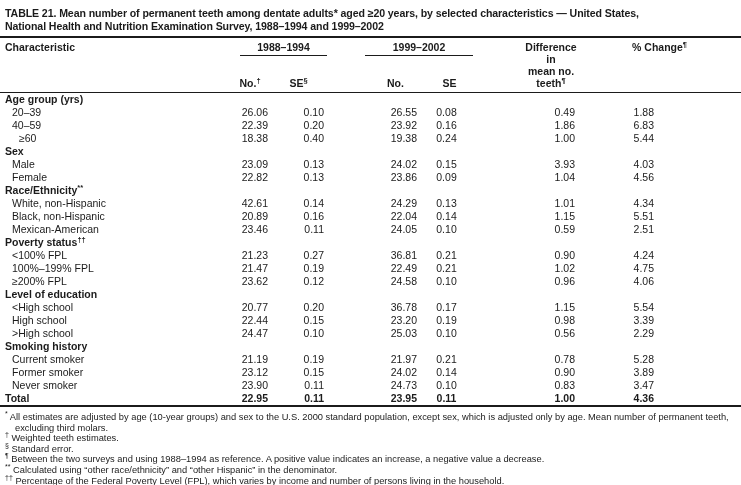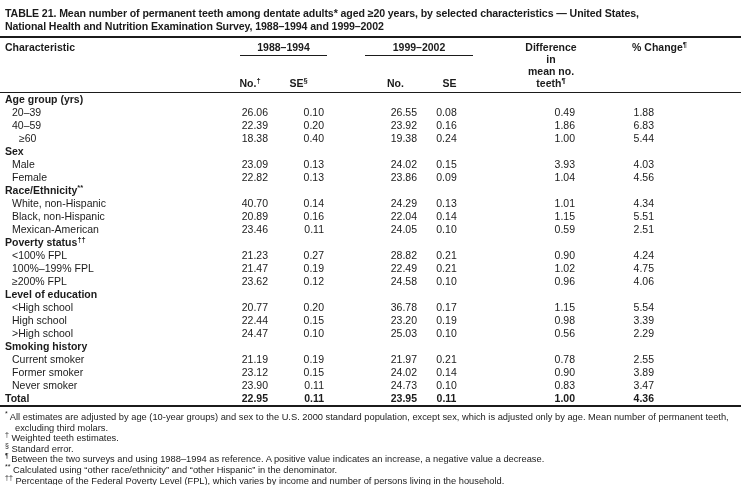--- a/index.html
+++ b/index.html
@@ -213,21 +213,21 @@
           <td class="num se2">0.09</td>
           <td class="num diff">1.04</td>
           <td class="num pct">4.56</td>
           <td class="spacer"></td>
         </tr>
         <tr class="section">
           <td class="char" colspan="8">Race/Ethnicity<sup>**</sup></td>
         </tr>
         <tr>
           <td class="char ind1">White, non-Hispanic</td>
-          <td class="num no1">40.70</td>
+          <td class="num no1">42.61</td>
           <td class="num se1">0.14</td>
           <td class="num no2">24.29</td>
           <td class="num se2">0.13</td>
           <td class="num diff">1.01</td>
           <td class="num pct">4.34</td>
           <td class="spacer"></td>
         </tr>
         <tr>
           <td class="char ind1">Black, non-Hispanic</td>
           <td class="num no1">20.89</td>
@@ -248,21 +248,21 @@
           <td class="num pct">2.51</td>
           <td class="spacer"></td>
         </tr>
         <tr class="section">
           <td class="char" colspan="8">Poverty status<sup>††</sup></td>
         </tr>
         <tr>
           <td class="char ind1">&lt;100% FPL</td>
           <td class="num no1">21.23</td>
           <td class="num se1">0.27</td>
-          <td class="num no2">28.82</td>
+          <td class="num no2">36.81</td>
           <td class="num se2">0.21</td>
           <td class="num diff">0.90</td>
           <td class="num pct">4.24</td>
           <td class="spacer"></td>
         </tr>
         <tr>
           <td class="char ind1">100%–199% FPL</td>
           <td class="num no1">21.47</td>
           <td class="num se1">0.19</td>
           <td class="num no2">22.49</td>
@@ -317,21 +317,21 @@
         <tr class="section">
           <td class="char" colspan="8">Smoking history</td>
         </tr>
         <tr>
           <td class="char ind1">Current smoker</td>
           <td class="num no1">21.19</td>
           <td class="num se1">0.19</td>
           <td class="num no2">21.97</td>
           <td class="num se2">0.21</td>
           <td class="num diff">0.78</td>
-          <td class="num pct">2.55</td>
+          <td class="num pct">5.28</td>
           <td class="spacer"></td>
         </tr>
         <tr>
           <td class="char ind1">Former smoker</td>
           <td class="num no1">23.12</td>
           <td class="num se1">0.15</td>
           <td class="num no2">24.02</td>
           <td class="num se2">0.14</td>
           <td class="num diff">0.90</td>
           <td class="num pct">3.89</td>

